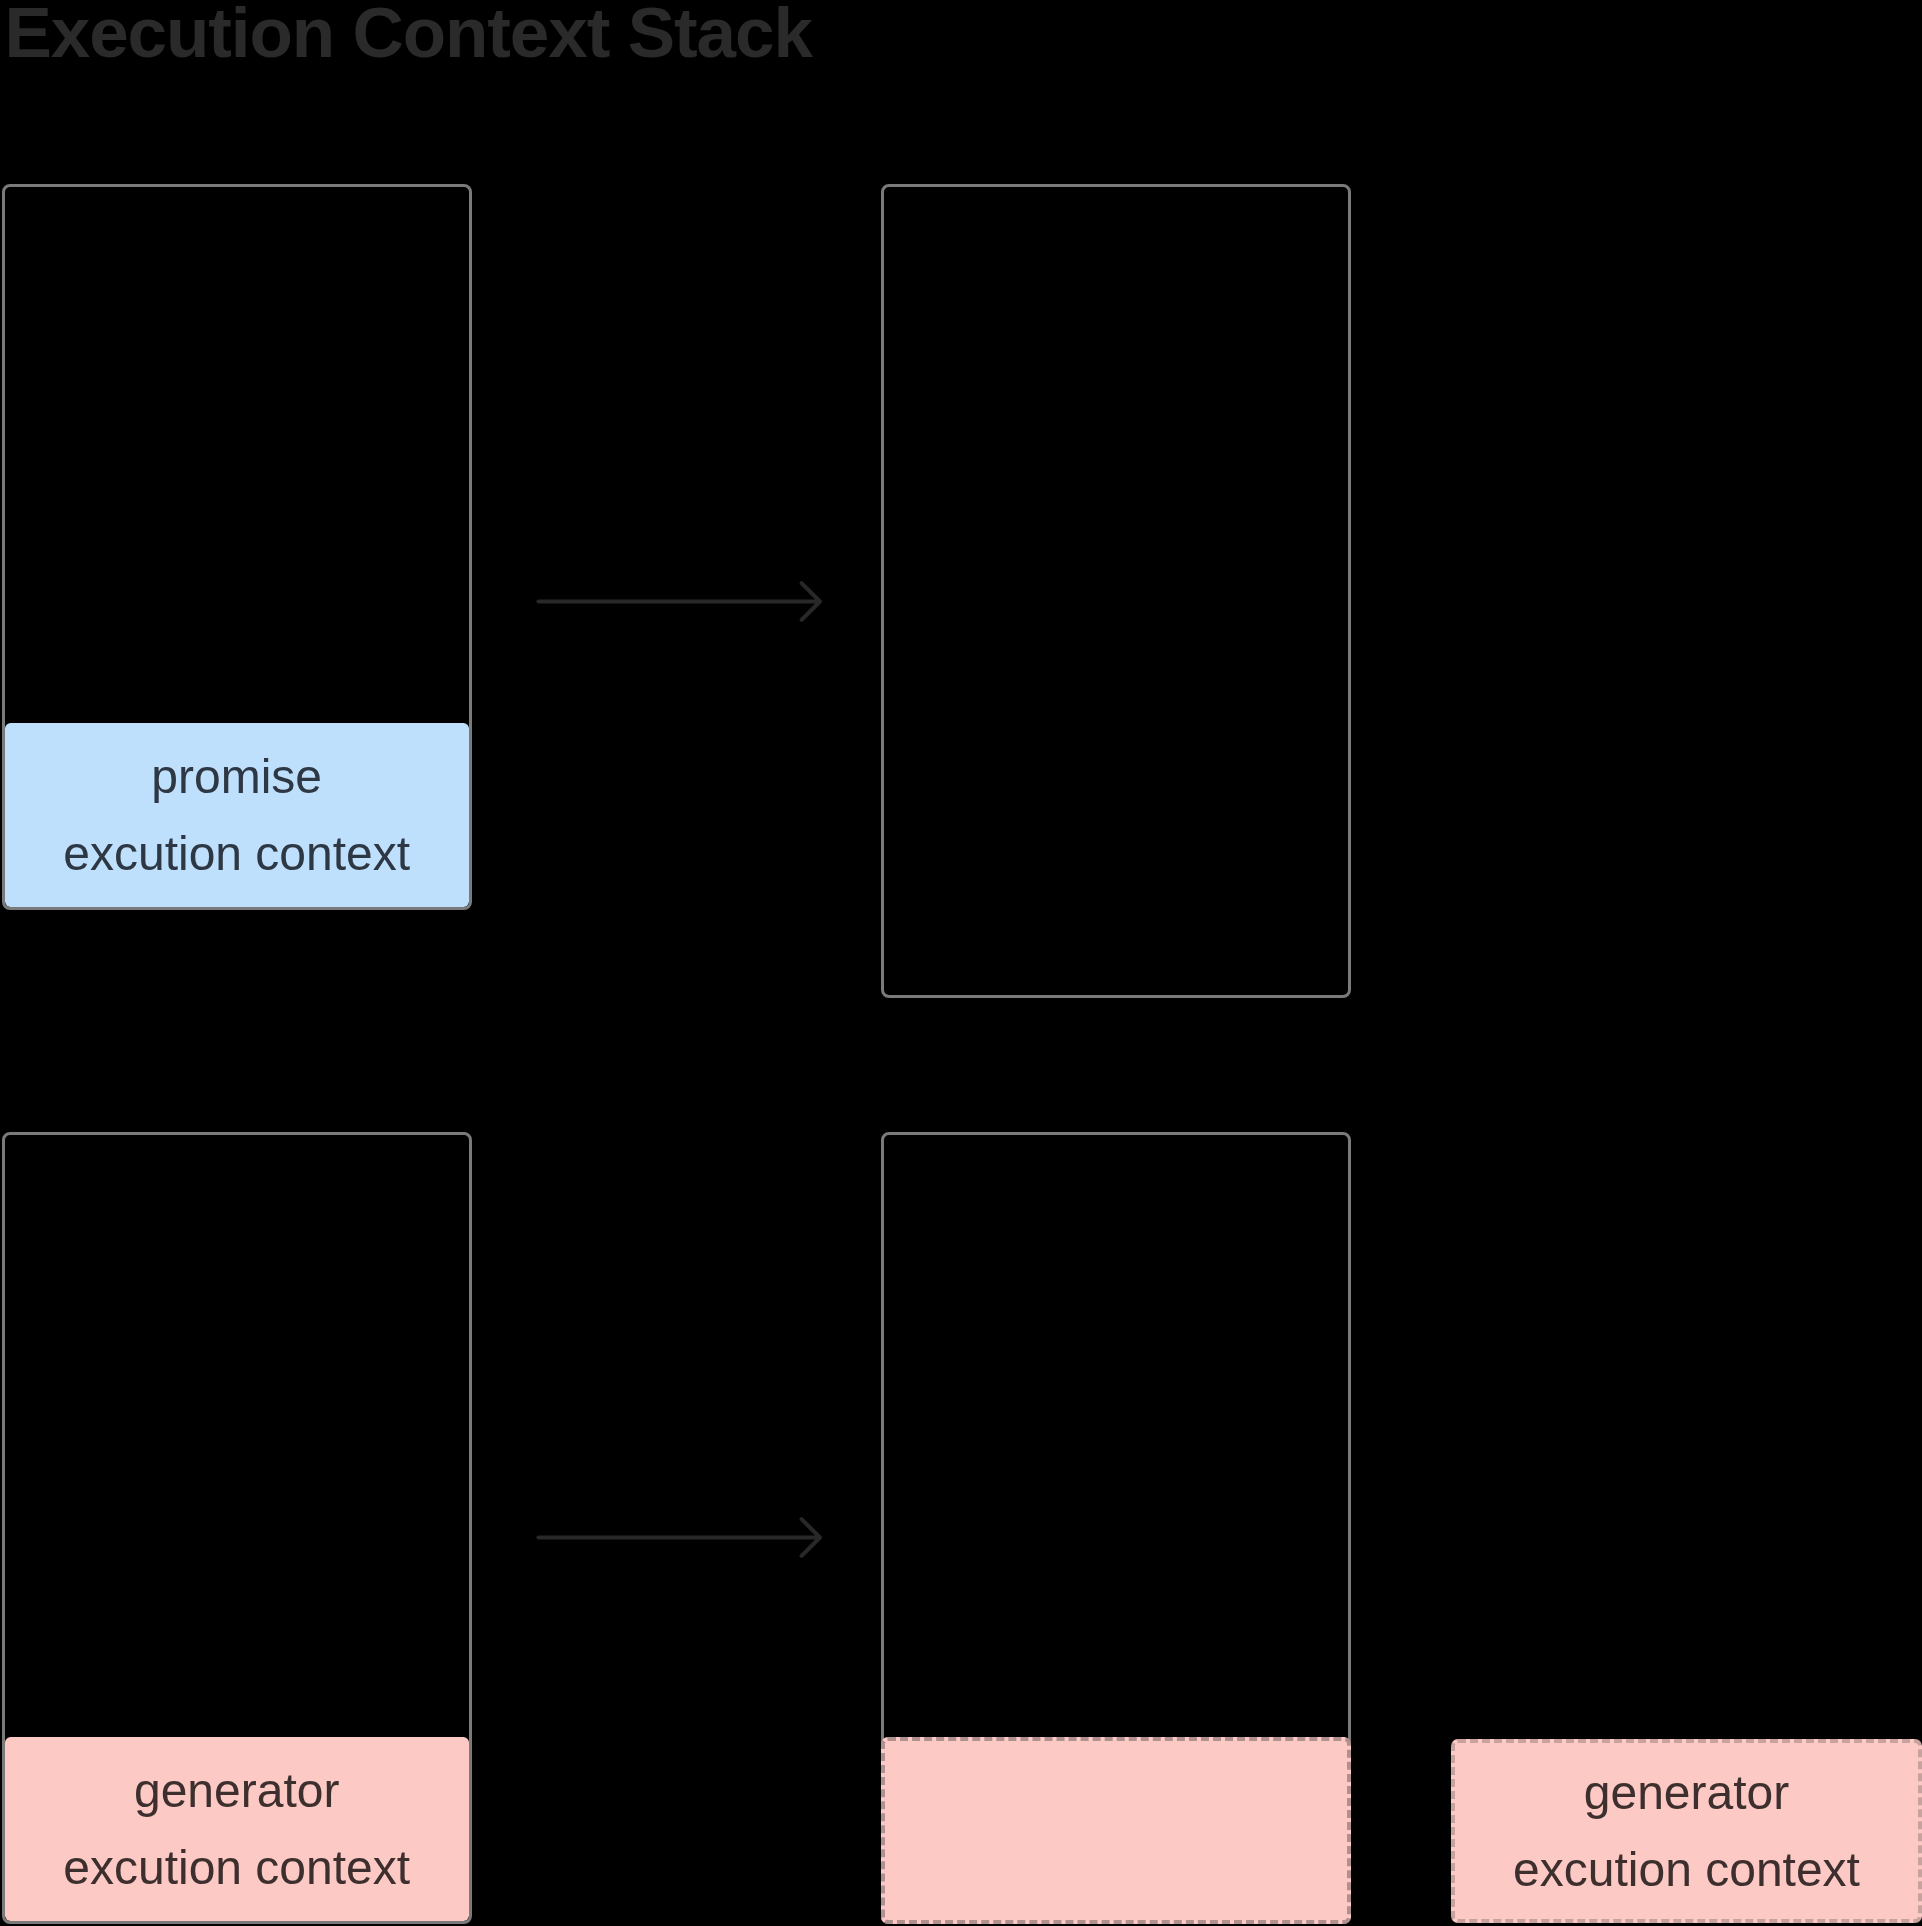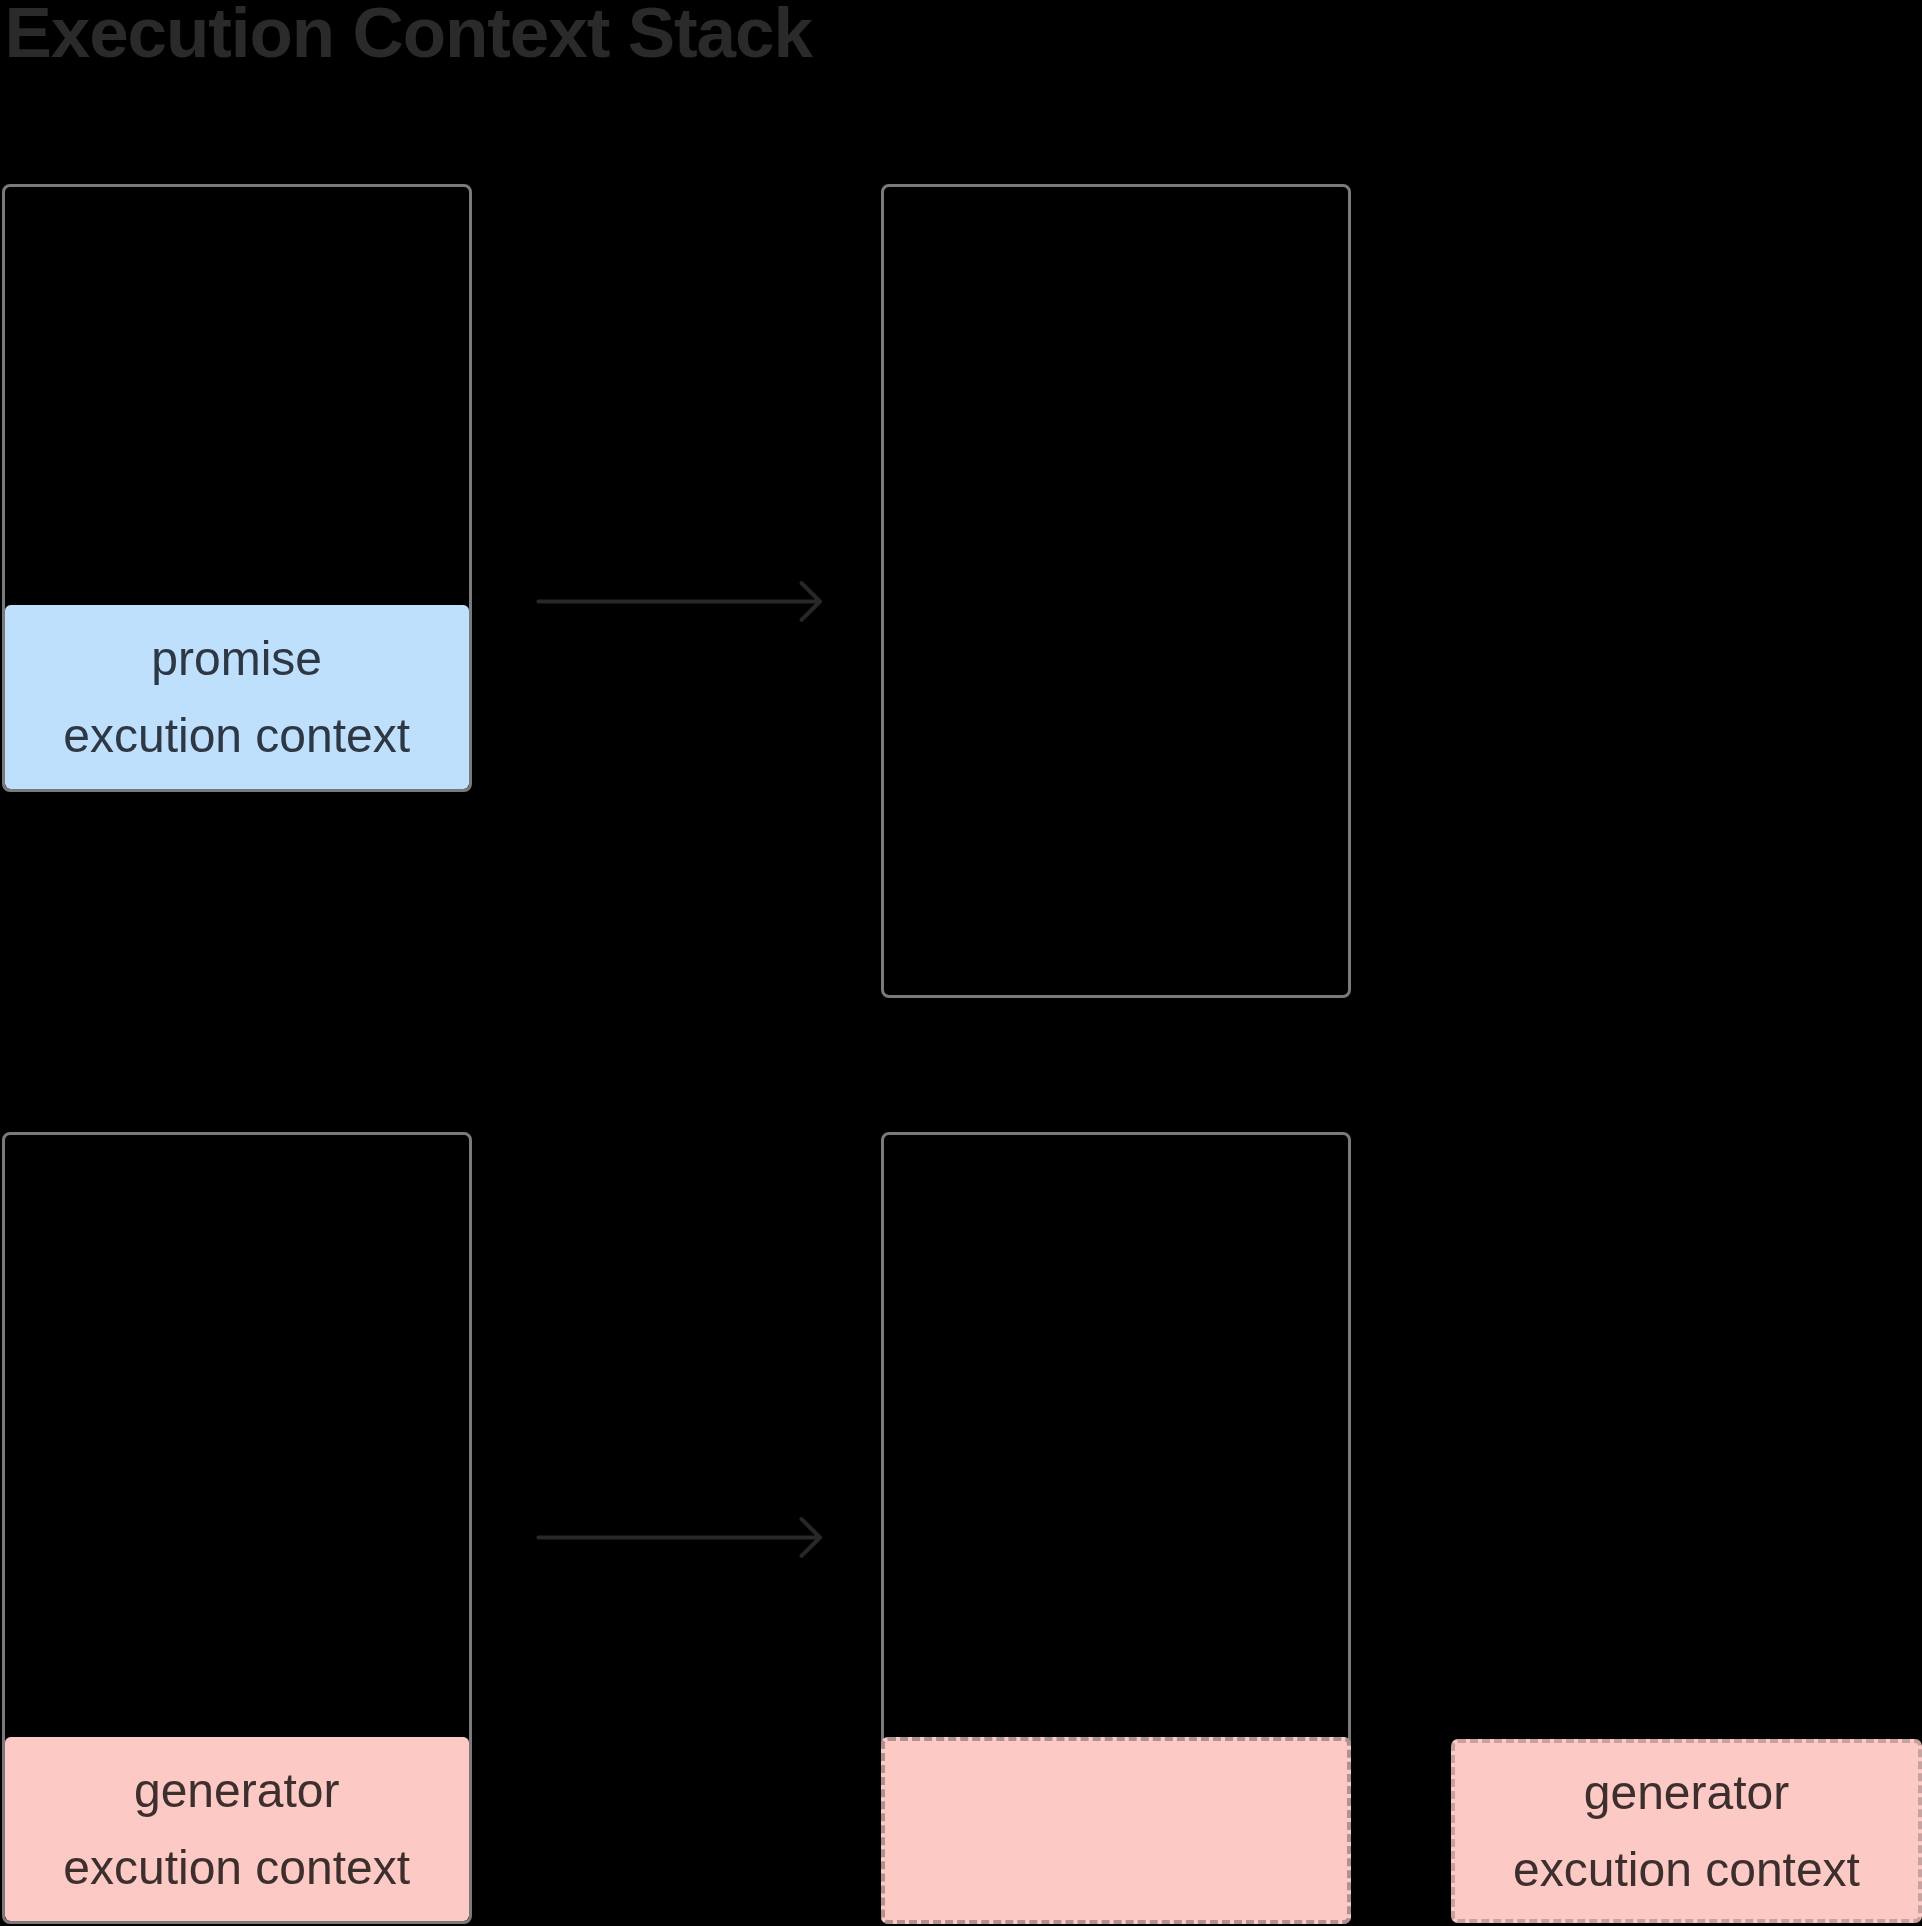--- a/index.html
+++ b/index.html
@@ -29,21 +29,21 @@
     white-space: nowrap;
   }
 
   .stackbox {
     position: absolute;
     box-sizing: border-box;
     border: 3.4px solid var(--box_border, #7a7a7a);
     border-radius: 8px;
     background: transparent;
   }
-  .box-a { left: 1.7px;    top: 184px;  width: 470px; height: 608px; }
+  .box-a { left: 1.7px;    top: 184px;  width: 470px; height: 726px; }
   .box-b { left: 881px; top: 184px;  width: 470px; height: 814px; }
   .box-c { left: 1.7px;    top: 1132px; width: 470px; height: 792px; }
   .box-d { left: 881px; top: 1132px; width: 470px; height: 792px; }
 
   .ctx-label {
     position: absolute;
     left: 0;
     right: 0;
     bottom: 0;
     height: 184px;

